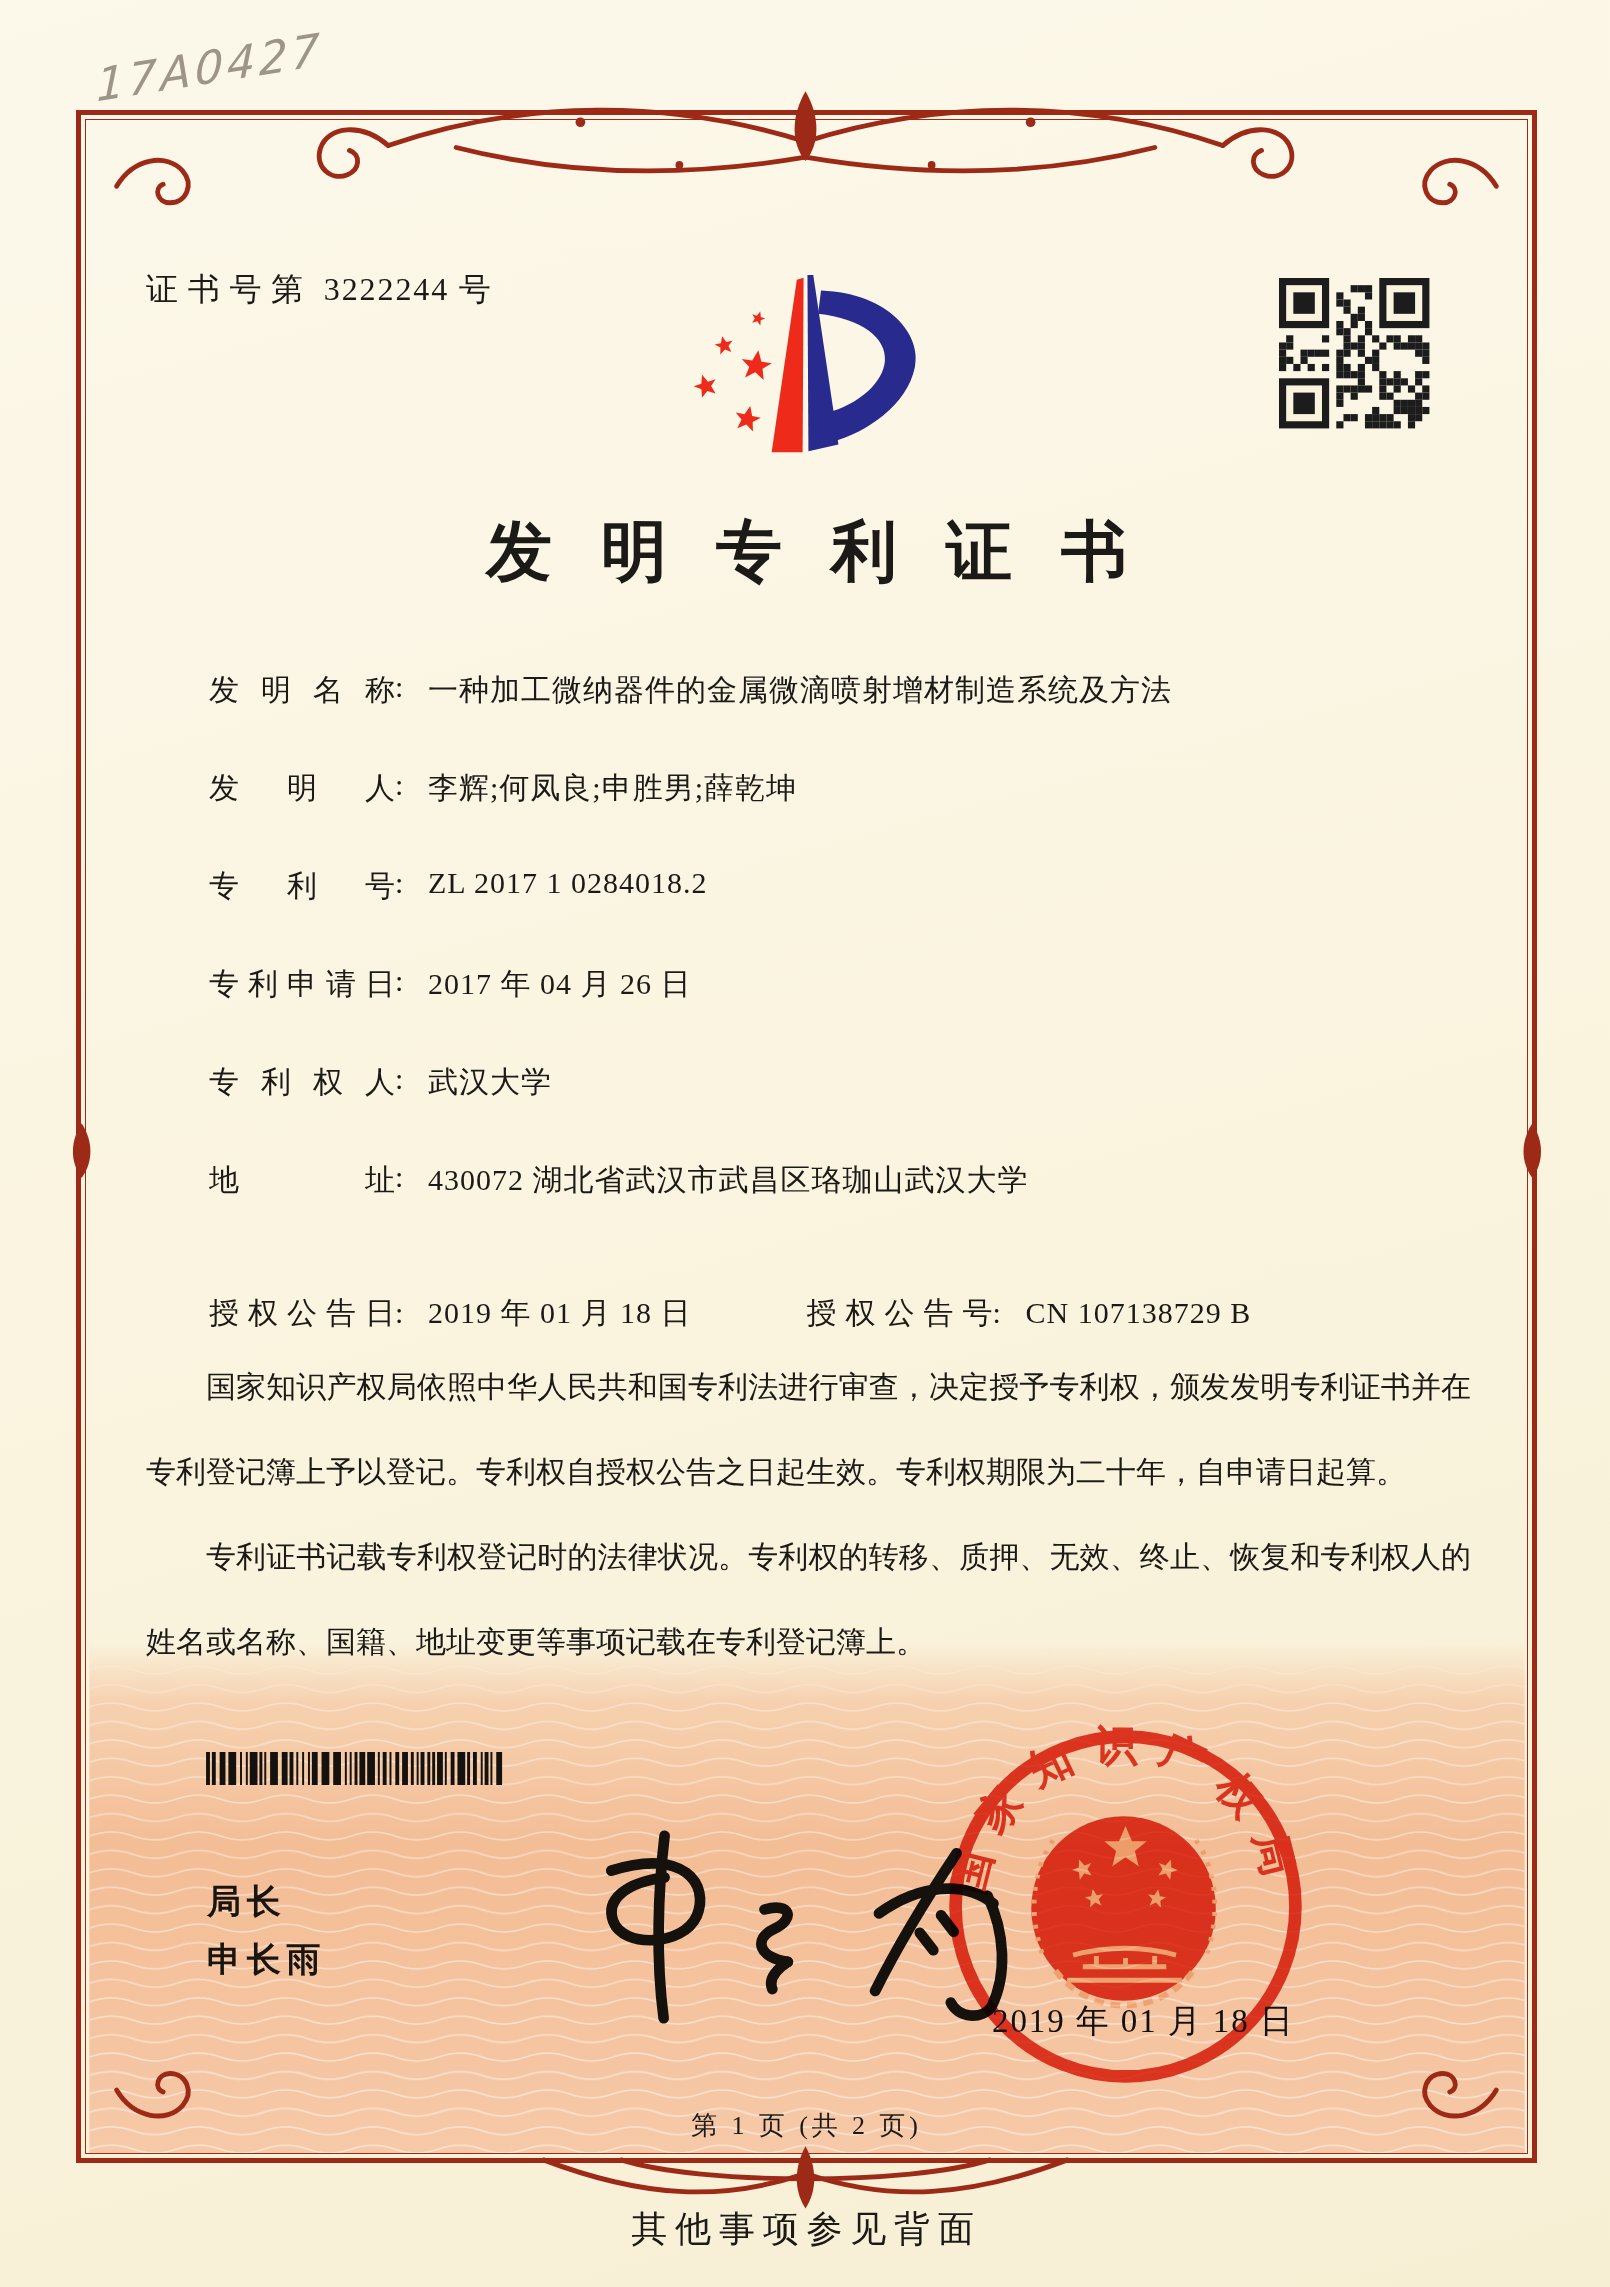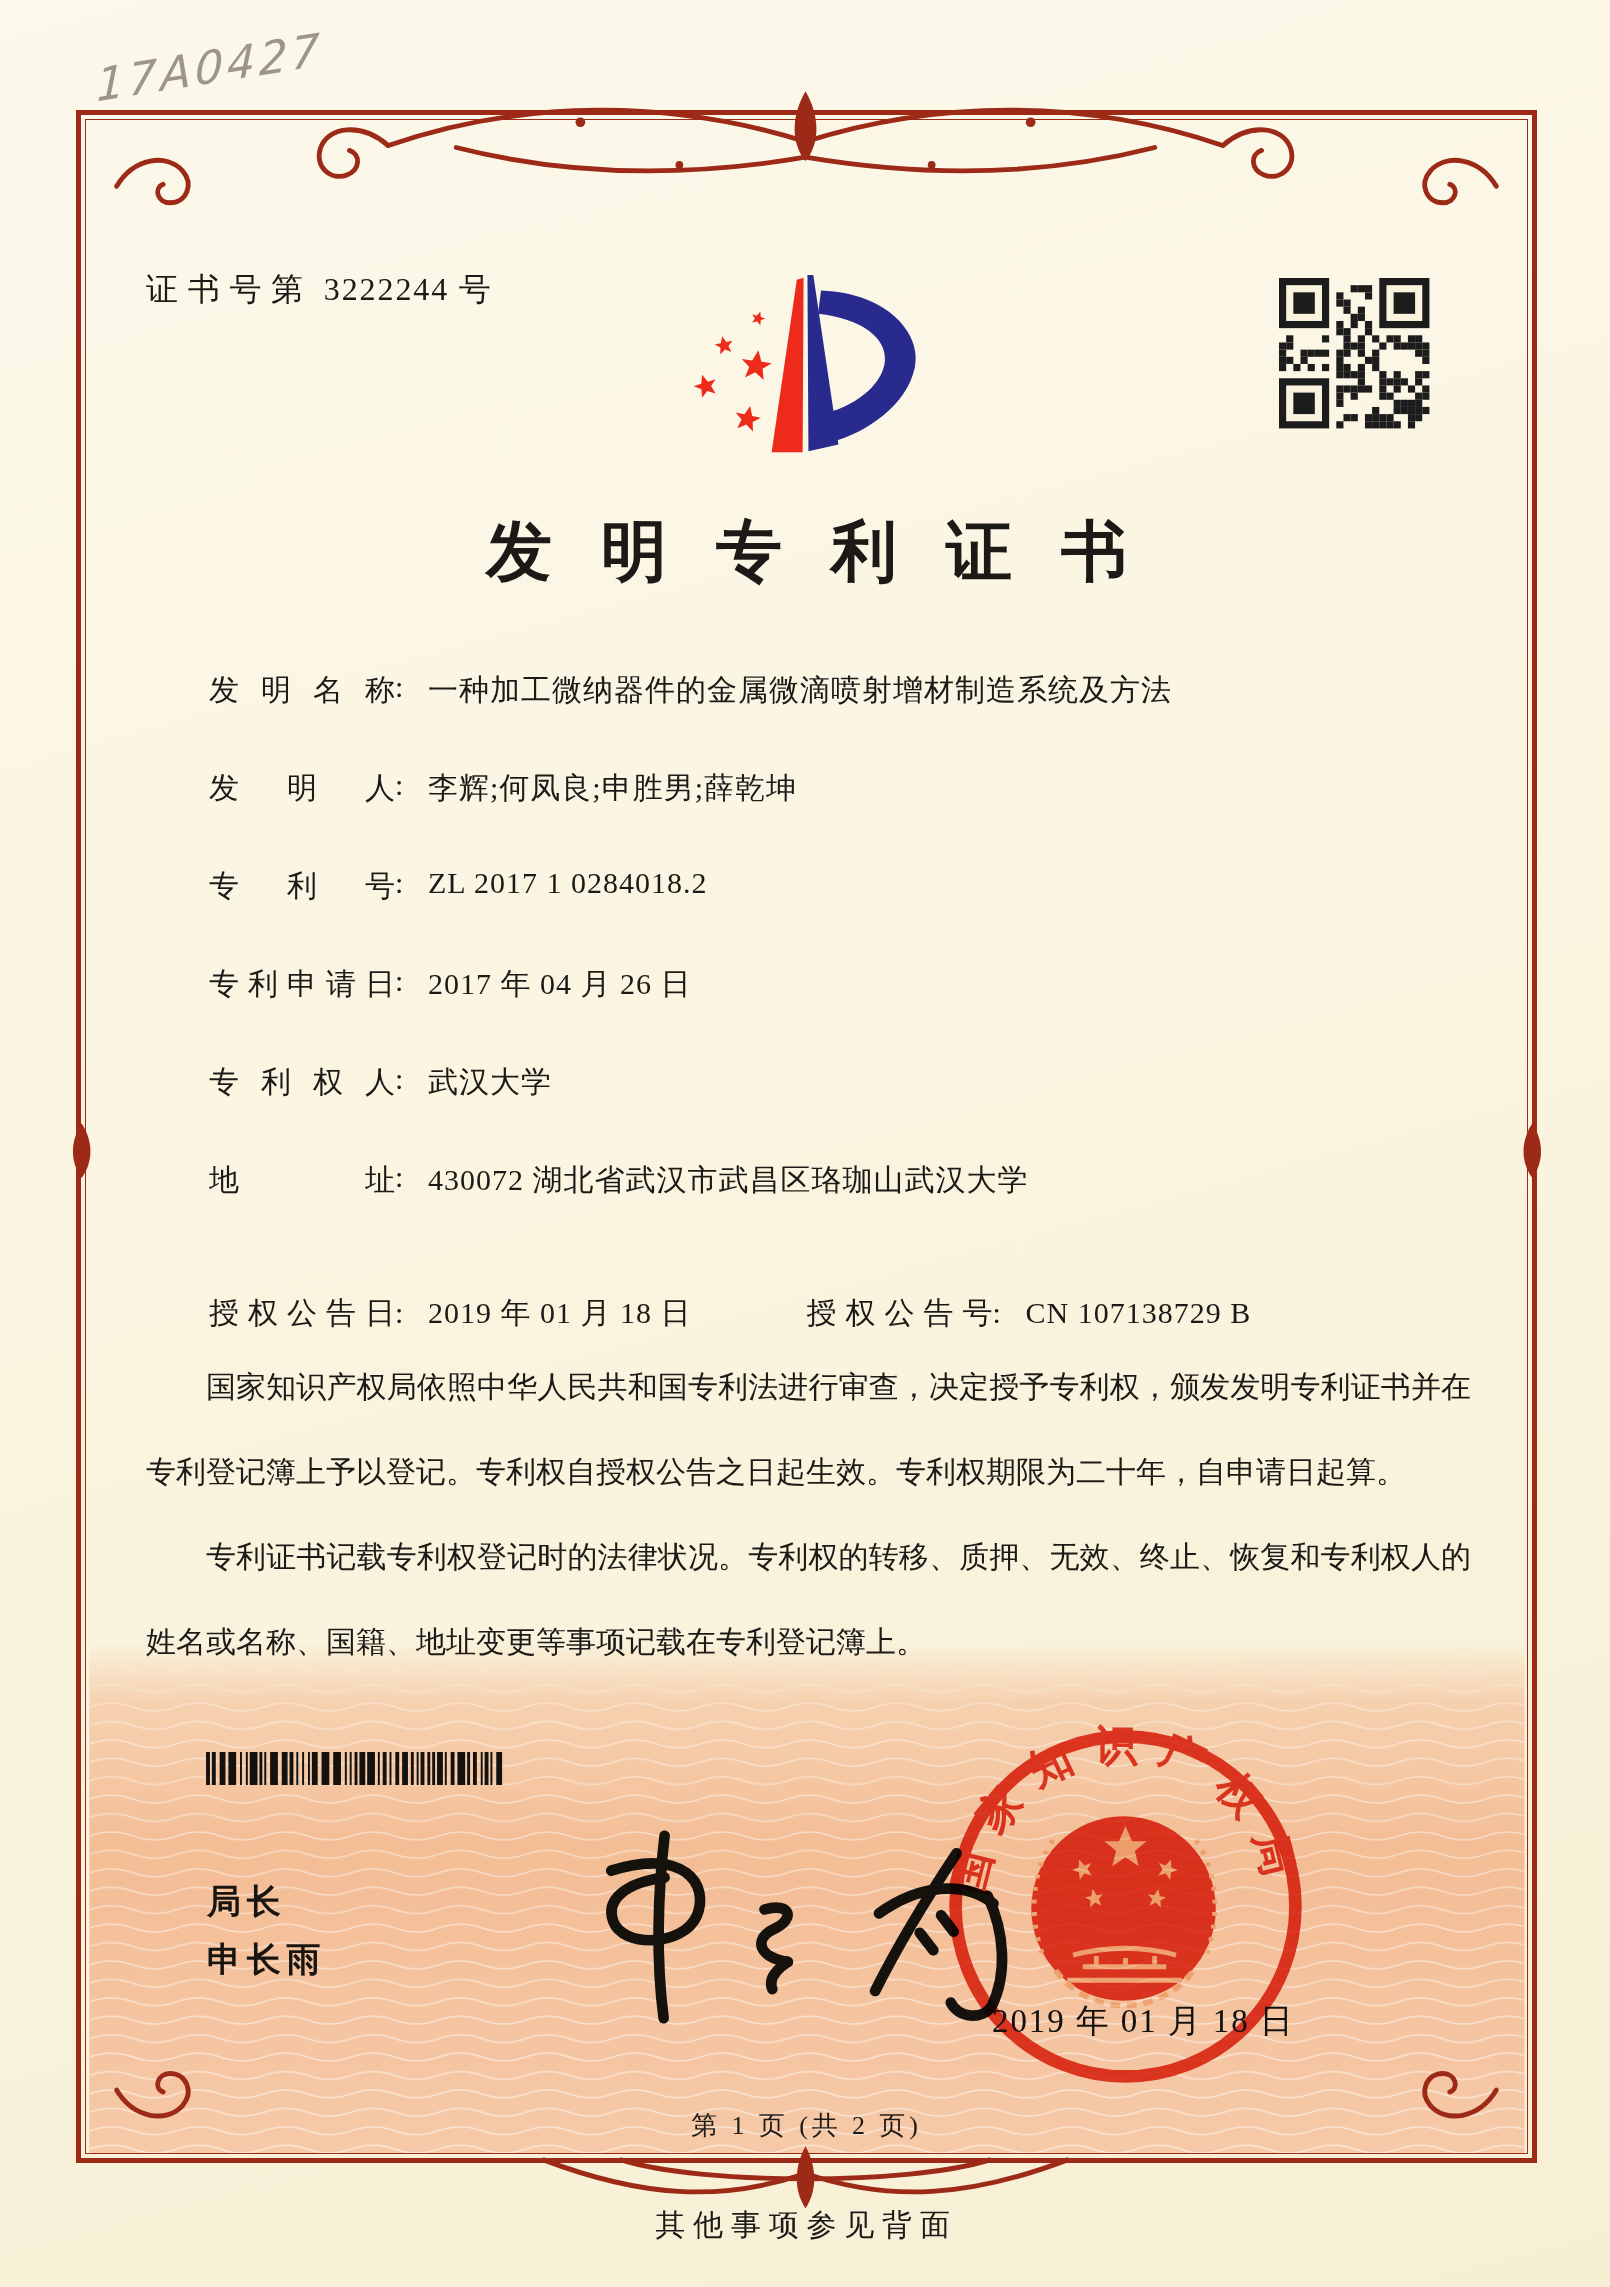--- a/index.html
+++ b/index.html
@@ -48,21 +48,21 @@
   }
   .director-title { top:1879px; }
   .director-name  { top:1937px; }
   .signature { position:absolute; left:456px; top:1824px; }
   .seal { position:absolute; left:941px; top:1722px; mix-blend-mode:multiply; opacity:.94; }
   .seal-date { position:absolute; left:992px; top:1999px; font-size:33px;
                letter-spacing:1.9px; color:#131110; white-space:nowrap; }
   .page-footer { position:absolute; left:76px; top:2108px; width:1461px; text-align:center;
                  font-size:26px; letter-spacing:3.9px; }
   .back-note { position:absolute; left:76px; top:2205px; width:1461px; text-align:center;
-               font-size:30px; letter-spacing:7.8px; }
+               font-size:36px; letter-spacing:7.8px; }
 </style>
 </head>
 <body>
 
 <div class="page">
 
   <div class="peach-zone">
     <svg width="1436" height="512" viewBox="0 0 1480 528">
       <defs>
         <linearGradient id="peachg" x1="0" y1="0" x2="0" y2="1">

